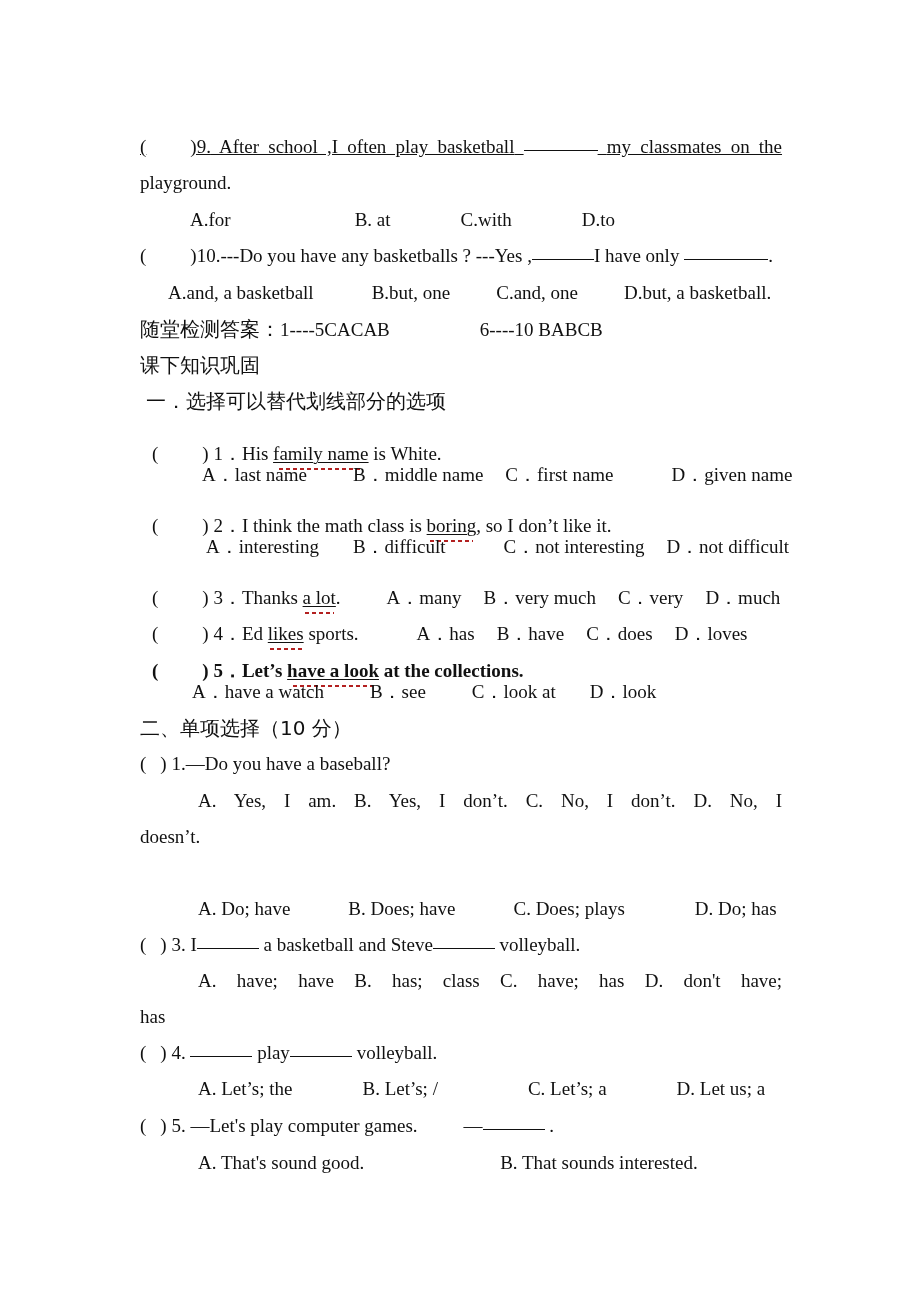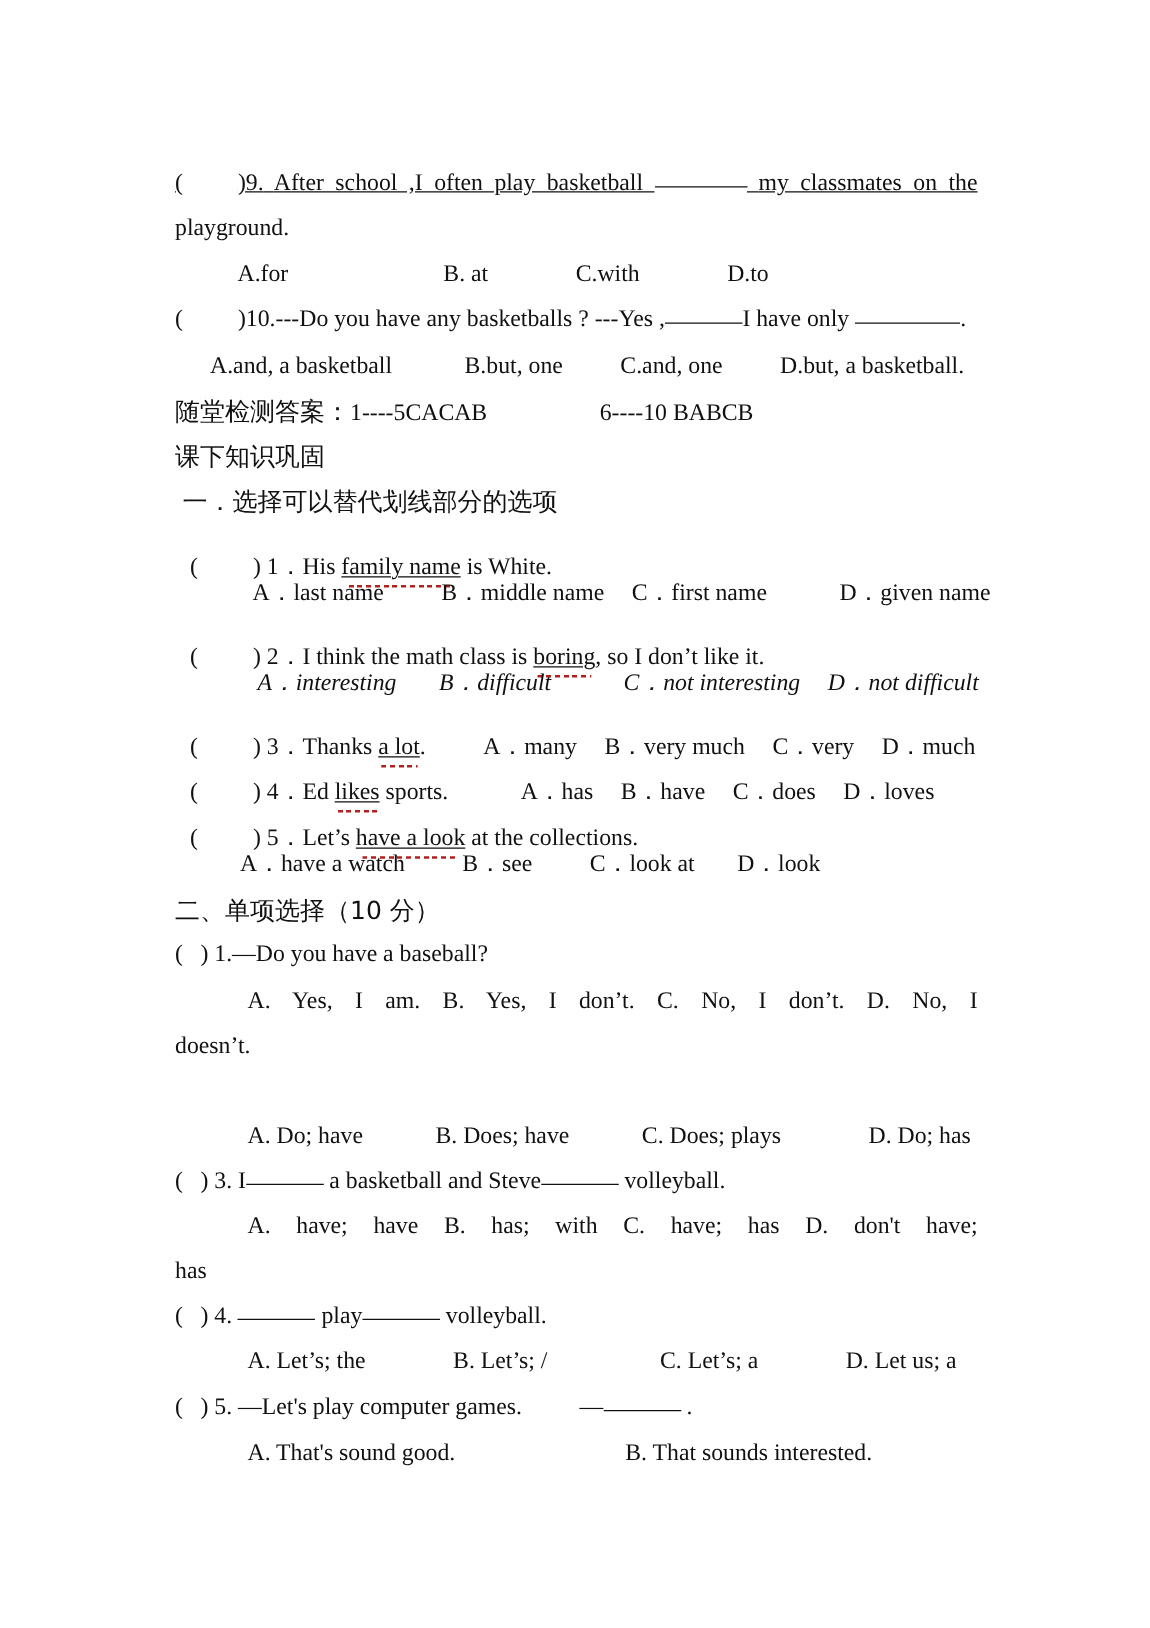--- a/index.html
+++ b/index.html
@@ -136,35 +136,35 @@
     <span>1．</span><span>His </span><span class="uline redmark">family name</span><span> is White.</span>
   </div>
   <div class="ln" style="top:464px; padding-left:62px;">
     <span>A．last name</span><span class="sp3"></span><span>B．middle name</span><span class="sp1"></span><span>C．first name</span><span class="sp4"></span><span>D．given name</span>
   </div>
 
   <div class="ln" style="top:500px; padding-left:12px;">
     <span>(</span><span class="brgap"></span><span>)</span>
     <span>2．</span><span>I think the math class is </span><span class="uline redmark">boring</span><span>, so I don’t like it.</span>
   </div>
-  <div class="ln" style="top:536px; padding-left:66px;font-style:italic;">
+  <div class="ln" style="top:536px; padding-left:66px;">
     <span>A．interesting</span><span class="sp2"></span><span>B．difficult</span><span class="sp4"></span><span>C．not interesting</span><span class="sp1"></span><span>D．not difficult</span>
   </div>
 
   <div class="ln" style="top:572px; padding-left:12px;">
     <span>(</span><span class="brgap"></span><span>)</span>
     <span>3．</span><span>Thanks </span><span class="uline redmark">a lot</span><span>.</span><span class="sp3"></span><span>A．many</span><span class="sp1"></span><span>B．very much</span><span class="sp1"></span><span>C．very</span><span class="sp1"></span><span>D．much</span>
   </div>
 
   <div class="ln" style="top:608px; padding-left:12px;">
     <span>(</span><span class="brgap"></span><span>)</span>
     <span>4．</span><span>Ed </span><span class="uline redmark">likes</span><span> sports.</span><span class="sp4"></span><span>A．has</span><span class="sp1"></span><span>B．have</span><span class="sp1"></span><span>C．does</span><span class="sp1"></span><span>D．loves</span>
   </div>
 
-  <div class="ln" style="top:645px; padding-left:12px;">
+  <div class="ln" style="top:645px; padding-left:12px;font-weight:bold;">
     <span>(</span><span class="brgap"></span><span>)</span>
     <span>5．</span><span>Let’s </span><span class="uline redmark">have a look</span><span> at the collections.</span>
   </div>
   <div class="ln" style="top:681px; padding-left:52px;">
     <span>A．have a watch</span><span class="sp3"></span><span>B．see</span><span class="sp3"></span><span>C．look at</span><span class="sp2"></span><span>D．look</span>
   </div>
 
   <div class="ln cn" style="top:717px;">二、单项选择（10 分）</div>
 
   <div class="ln" style="top:753px;">
@@ -182,21 +182,21 @@
   <div class="ln" style="top:898px; padding-left:58px;">
     <span>A. Do; have</span><span class="sp4"></span><span>B. Does; have</span><span class="sp4"></span><span>C. Does; plays</span><span class="sp5"></span><span>D. Do; has</span>
   </div>
 
   <div class="ln" style="top:934px;">
     <span>(</span><span class="brgap-sm"></span><span>)</span>
     <span>3.</span> <span>I</span><span class="blank b-md"></span> <span>a basketball and Steve</span><span class="blank b-md"></span> <span>volleyball.</span>
   </div>
   <div class="ln just" style="top:970px; padding-left:58px; width:584px;">
     <span>A. have;  have</span>
-    <span>B. has;  with</span>
+    <span>B. has;  class</span>
     <span>C. have;  has</span>
     <span>D. don't have;</span>
   </div>
   <div class="ln" style="top:1006px;">has</div>
 
   <div class="ln" style="top:1042px;">
     <span>(</span><span class="brgap-sm"></span><span>)</span>
     <span>4.</span> <span class="blank b-md"></span> <span>play</span><span class="blank b-md"></span> <span>volleyball.</span>
   </div>
   <div class="ln" style="top:1078px; padding-left:58px;">

